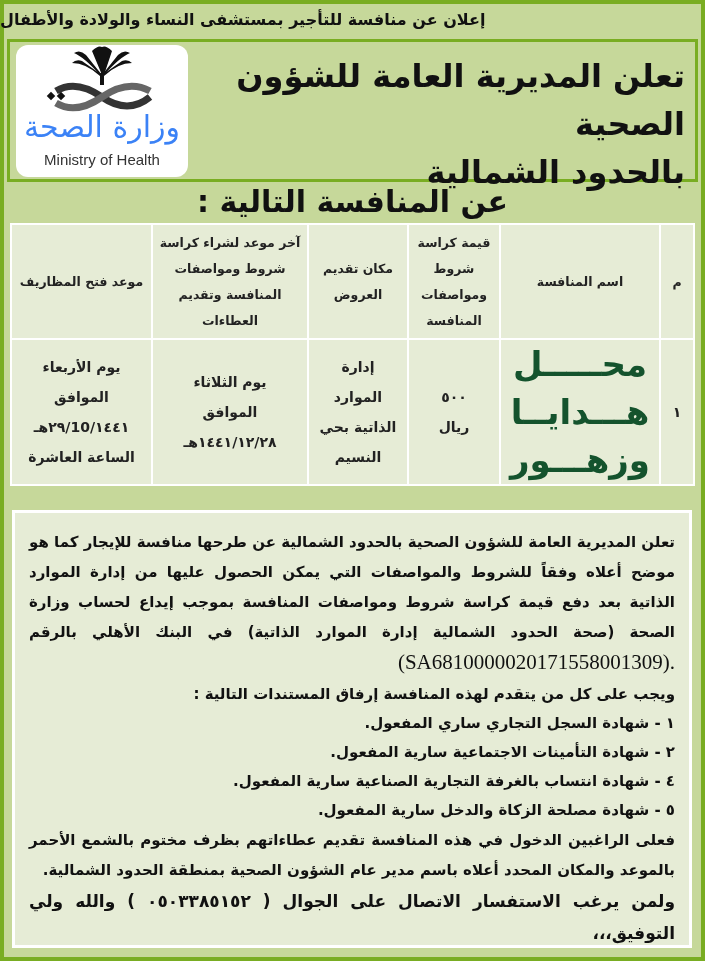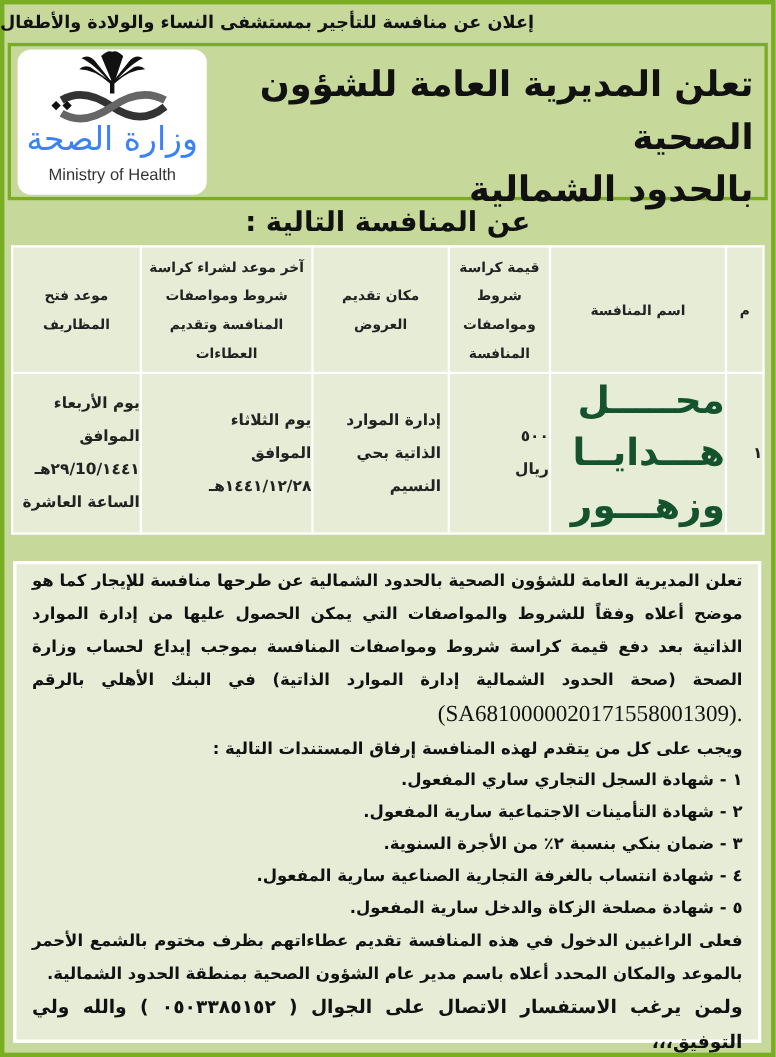--- a/index.html
+++ b/index.html
@@ -37,41 +37,41 @@
     position: absolute; left: 0; right: 0; top: 106px; text-align: center;
     font-size: 15px; color: #333; font-family: "Liberation Sans", sans-serif;
   }
   .header-title {
     position: absolute; left: 185px; right: 10px; top: 10px;
     text-align: right; direction: rtl;
     font-weight: bold; font-size: 32px; line-height: 48px; color: #111;
   }
   .section-title {
     position: absolute; left: 0; right: 0; top: 184px; height: 40px;
-    text-align: center; font-weight: bold; font-size: 25px; line-height: 36px;
+    text-align: center; font-weight: bold; font-size: 30px; line-height: 36px;
     direction: rtl;
   }
   table.tender {
     position: absolute; left: 10px; top: 223px; width: 685px;
     border-collapse: collapse; direction: rtl;
     background: #e6ecd6;
   }
   table.tender td, table.tender th {
     border: 2px solid #ffffff;
     text-align: center; vertical-align: middle;
     font-weight: bold; color: #222;
   }
   table.tender th { font-size: 12.5px; line-height: 26px; height: 115px; }
-  table.tender td { font-size: 14px; line-height: 30px; height: 125px; text-align: right; }
+  table.tender td { font-size: 14px; line-height: 30px; height: 125px; }
   .big-name { font-size: 34px; line-height: 48px; font-weight: bold; color: #14532d; }
   .body-box {
     position: absolute; left: 12px; top: 510px; width: 680px; height: 438px;
     border: 3px solid #ffffff;
     background: #e6ecd6;
-    padding: 0 14px 0 14px;
+    padding: 14px 14px 0 14px;
     direction: rtl; text-align: justify;
   }
   .para { font-weight: bold; font-size: 15px; line-height: 30px; color: #111; }
   .iban { font-family: "Liberation Serif", serif; font-weight: normal; font-size: 21px; }
   .list-item { font-weight: bold; font-size: 15px; line-height: 29px; }
   .closing { font-weight: bold; font-size: 17px; line-height: 32px; }
 </style>
 </head>
 <body>
 
@@ -107,21 +107,21 @@
 </div>
 
 <div class="section-title">عن المنافسة التالية :</div>
 
 <table class="tender">
   <thead>
     <tr>
       <th style="width:34px">م</th>
       <th style="width:160px">اسم المنافسة</th>
       <th style="width:92px">قيمة كراسة شروط ومواصفات المنافسة</th>
-      <th style="width:124px">مكان تقديم العروض</th>
+      <th style="width:100px">مكان تقديم العروض</th>
       <th style="width:156px">آخر موعد لشراء كراسة شروط ومواصفات المنافسة وتقديم العطاءات</th>
       <th>موعد فتح المظاريف</th>
     </tr>
   </thead>
   <tbody>
     <tr>
       <td>١</td>
       <td>
         <div class="big-name">محـــــل</div>
         <div class="big-name">هـــدايــا</div>
@@ -148,18 +148,17 @@
 </table>
 
 <div class="body-box">
   <p class="para">
     <span>تعلن المديرية العامة للشؤون الصحية بالحدود الشمالية عن طرحها منافسة للإيجار كما هو موضح أعلاه وفقاً للشروط والمواصفات التي يمكن الحصول عليها من إدارة الموارد الذاتية بعد دفع قيمة كراسة شروط ومواصفات المنافسة بموجب إيداع لحساب وزارة الصحة (صحة الحدود الشمالية إدارة الموارد الذاتية) في البنك الأهلي بالرقم</span>
     <span class="iban" dir="ltr">(SA6810000020171558001309).</span>
   </p>
   <p class="para">ويجب على كل من يتقدم لهذه المنافسة إرفاق المستندات التالية :</p>
   <div class="list-item">١ - شهادة السجل التجاري ساري المفعول.</div>
   <div class="list-item">٢ - شهادة التأمينات الاجتماعية سارية المفعول.</div>
-  <div class="list-item">٣ - ضمان بنكي بنسبة ٢٪ من الأجرة السنوية.</div>
   <div class="list-item">٤ - شهادة انتساب بالغرفة التجارية الصناعية سارية المفعول.</div>
   <div class="list-item">٥ - شهادة مصلحة الزكاة والدخل سارية المفعول.</div>
   <p class="para">فعلى الراغبين الدخول في هذه المنافسة تقديم عطاءاتهم بظرف مختوم بالشمع الأحمر بالموعد والمكان المحدد أعلاه باسم مدير عام الشؤون الصحية بمنطقة الحدود الشمالية.</p>
   <p class="closing">ولمن يرغب الاستفسار الاتصال على الجوال ( ٠٥٠٣٣٨٥١٥٢ )  والله ولي التوفيق،،،</p>
 </div>
 
 </body></html>

